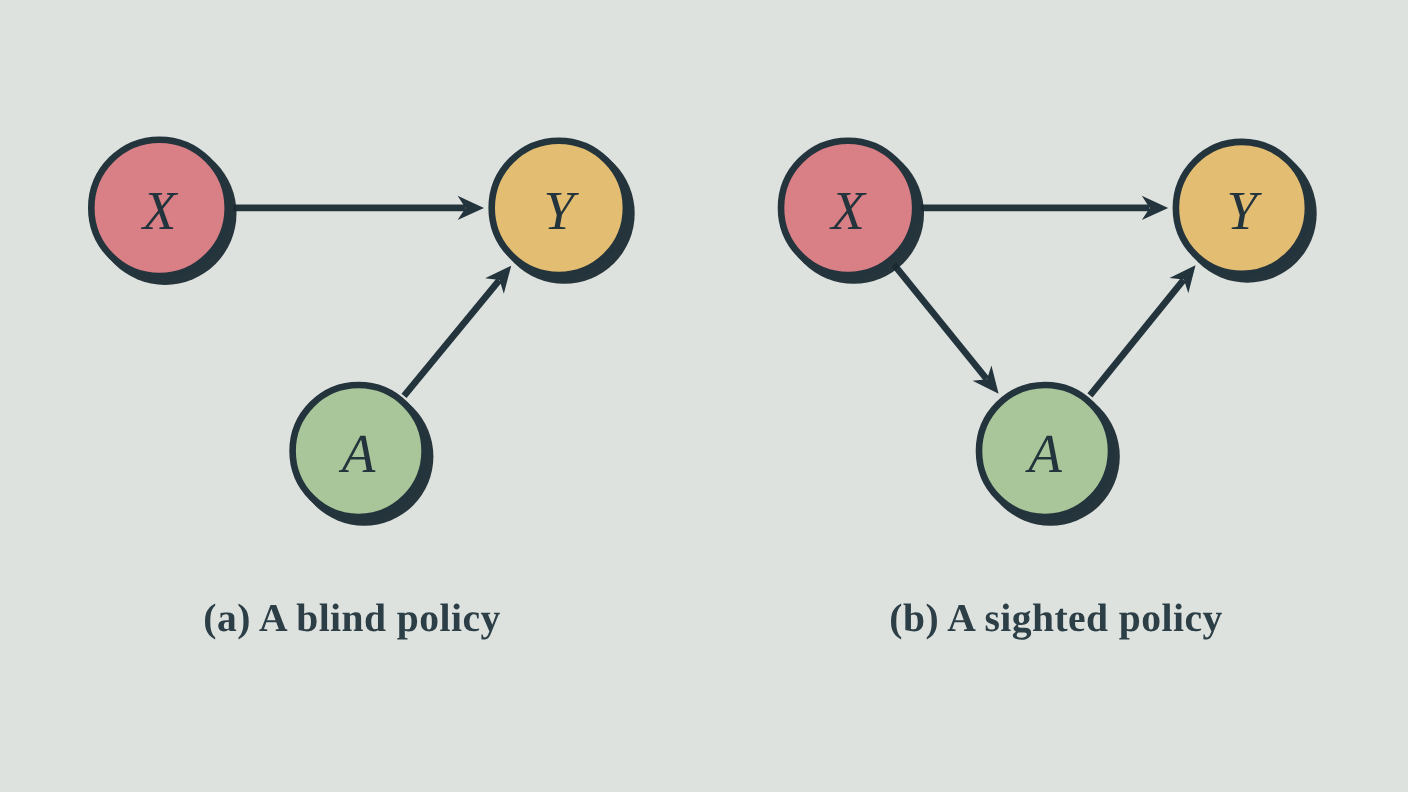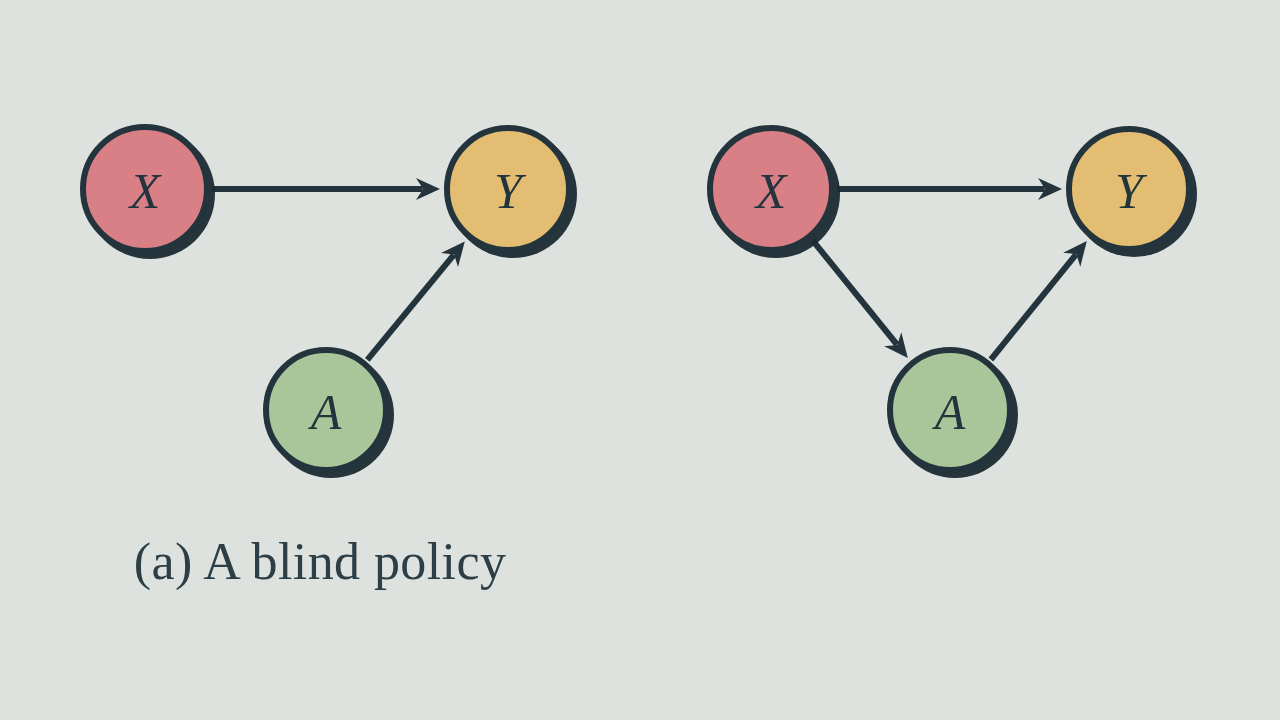--- a/index.html
+++ b/index.html
@@ -35,25 +35,26 @@
     height: 520px;
     display: block;
   }
   .caption {
     position: absolute;
     left: 0;
     top: 534px;
     width: 640px;
     text-align: center;
     font-family: "Liberation Serif", "DejaVu Serif", serif;
-    font-size: 52px;
+    font-size: 36px;
     line-height: 56px;
     color: #2c3e46;
     letter-spacing: 0.4px;
     white-space: nowrap;
+    font-weight: bold;
   }
   .node-label {
     font-family: "Liberation Serif", "DejaVu Serif", serif;
     font-style: italic;
     font-size: 50px;
     fill: #23343d;
     text-anchor: middle;
     dominant-baseline: central;
   }
 </style>
@@ -112,15 +113,16 @@
             <circle cx="489" cy="189" r="60" fill="#e2bd72" stroke="#23343d" stroke-width="6"></circle>
             <text x="489" y="191" class="node-label">Y</text>
           </g>
           <g>
             <circle cx="315.00" cy="415.00" r="63" fill="#1b2a32" opacity="0.95"></circle>
             <circle cx="310" cy="410" r="60" fill="#a9c69a" stroke="#23343d" stroke-width="6"></circle>
             <text x="310" y="412" class="node-label">A</text>
           </g>
         </g>
       </svg>
+    <div class="caption">(b) A sighted policy</div>
   </div>
 
 </div>
 
 </body></html>

